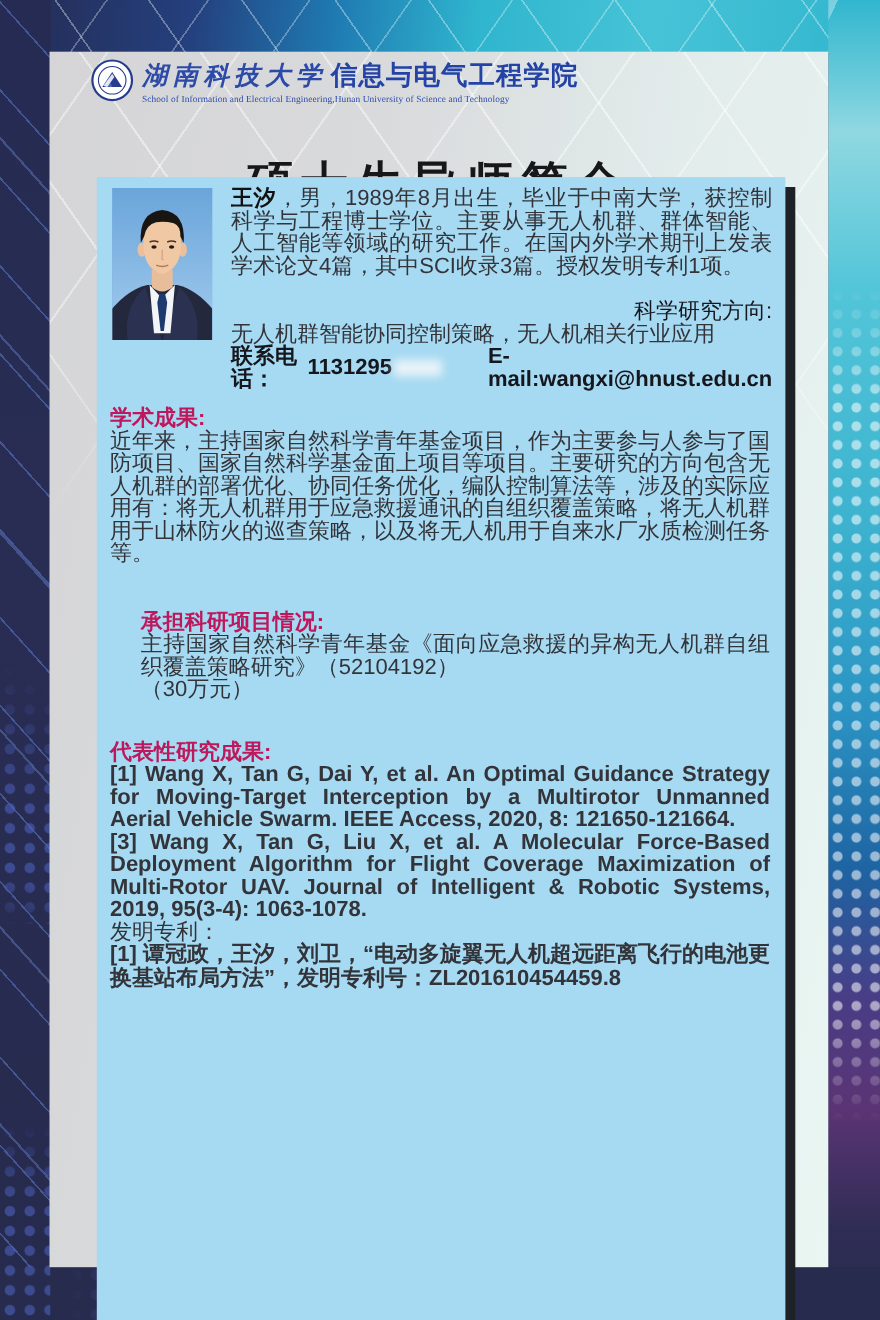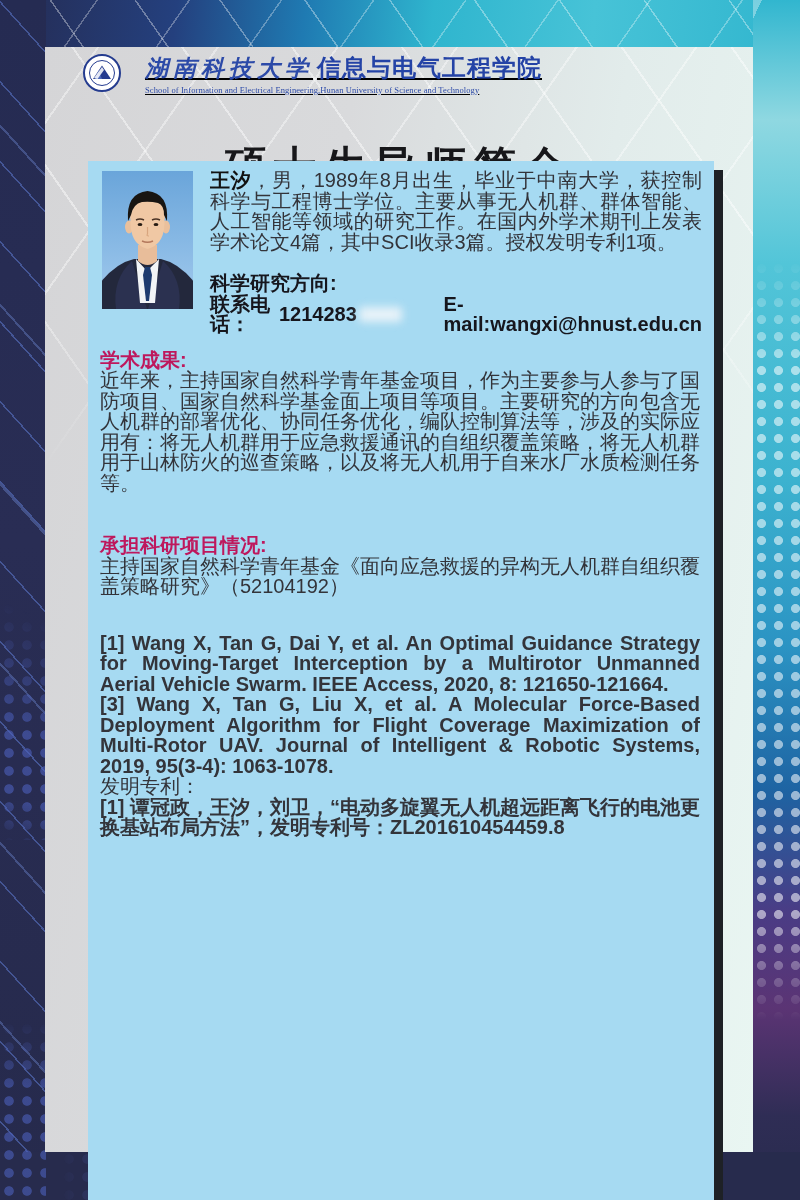--- a/index.html
+++ b/index.html
@@ -58,51 +58,51 @@
     background-image:radial-gradient(circle,rgba(255,255,255,.5) 34%,transparent 41%);
     background-size:18px 18px;
     -webkit-mask-image:linear-gradient(0deg,#000 30%,transparent 100%);
     mask-image:linear-gradient(0deg,#000 30%,transparent 100%);}
 
   
   .hdr{position:absolute;left:38px;top:5px;display:flex;align-items:flex-start;}
   .logo{width:34px;height:34px;border-radius:50%;border:2px solid #253c8f;background:#fff;
     display:flex;align-items:center;justify-content:center;flex:0 0 auto;margin-top:2px;}
   .logo svg{display:block;}
-  .hdr-text{margin-left:24px;text-decoration:underline;}
+  .hdr-text{margin-left:8px;}
   .hdr-line1{display:flex;align-items:baseline;white-space:nowrap;}
   .uni-name{font-family:"DejaVu Serif","Liberation Serif",serif;font-style:italic;font-weight:700;
     font-size:23px;letter-spacing:5px;color:#2c4aa8;}
   .school-name{font-weight:700;font-size:24px;letter-spacing:1px;color:#2443a6;margin-left:4px;}
   .hdr-line2{font-family:"Liberation Serif","DejaVu Serif",serif;font-size:8.5px;color:#2c4aa8;margin-top:1px;letter-spacing:.1px;}
 
   .main-title{position:absolute;left:0;top:92px;width:708px;text-align:center;
     font-family:"DejaVu Serif","Liberation Serif",serif;font-weight:900;font-size:42px;
     letter-spacing:8px;color:#17171a;}
 
   
   .panel{position:absolute;left:43px;top:114px;width:626px;height:1172px;background:#a6daf2;
     box-shadow:9px 9px 0 0 #1e2126;box-sizing:border-box;padding:9px 12px 0 10px;
     color:#33343a;font-size:20px;line-height:20.5px;}
   .profile-row{display:flex;}
   .photo{flex:0 0 auto;width:91px;height:138px;margin:1px 0 0 4px;background:linear-gradient(180deg,#6ea9dc,#9fc8ec);overflow:hidden;}
   .profile-text{margin-left:17px;width:492px;}
   .bio{text-align:justify;}
   b.name{color:#111;}
-  .sub-head{font-weight:700;color:#16161d;margin-top:21px;}
+  .sub-head{font-weight:400;color:#16161d;margin-top:21px;text-align:right;}
   .contact-line{font-weight:700;color:#16161d;display:flex;align-items:center;}
   .blur-box{display:inline-block;width:62px;height:15px;margin-left:2px;border-radius:3px;
     background:rgba(235,243,249,.95);filter:blur(4px);}
   .email{margin-left:42px;}
 
   .section{padding:0 2px 0 2px;}
   .sec-head{font-weight:700;color:#be185d;}
   .sec-body{text-align:justify;}
   .mt-achv{margin-top:15px;}
-  .mt-proj{margin-top:42px;}
+  .mt-proj{margin-top:42px;margin-left:28px;}
   .mt-pubs{margin-top:36px;}
   .ref{text-align:justify;font-weight:bold;}
 </style>
 </head>
 <body>
 
 <div class="poster">
 
   <div class="bg-top"></div>
   <div class="bg-left"></div>
@@ -172,40 +172,43 @@
             <path d="M50 49 Q54 47 58 49" stroke="#4a3426" stroke-width="1.4" fill="none"></path>
             <ellipse cx="38" cy="53.5" rx="2.4" ry="1.6" fill="#241a12"></ellipse>
             <ellipse cx="54" cy="53.5" rx="2.4" ry="1.6" fill="#241a12"></ellipse>
             <path d="M45.5 56 L45.5 63 Q44 65 47 65" stroke="#d8a57e" stroke-width="1.2" fill="none"></path>
             <path d="M40 70 Q45.5 72.5 51 70" stroke="#b3785c" stroke-width="1.4" fill="none"></path>
           </svg>
         </div>
         <div class="profile-text">
           <div class="bio"><b class="name">王汐</b><span>，男，1989年8月出生，毕业于中南大学，获控制科学与工程博士学位。主要从事无人机群、群体智能、人工智能等领域的研究工作。在国内外学术期刊上发表学术论文4篇，其中SCI收录3篇。授权发明专利1项。</span></div>
           <div class="sub-head">科学研究方向:</div>
+          <div>无人机群智能协同控制策略，无人机相关行业应用</div>
           <div class="contact-line">
             <span>联系电话：</span>
-              <span>1214283</span>
+              <span>1131295</span>
               <span class="blur-box"></span>
               <span class="email">E-mail:wangxi@hnust.edu.cn</span>
           </div>
         </div>
       </div>
 
       <div class="section mt-achv">
         <div class="sec-head">学术成果:</div>
         <div class="sec-body">近年来，主持国家自然科学青年基金项目，作为主要参与人参与了国防项目、国家自然科学基金面上项目等项目。主要研究的方向包含无人机群的部署优化、协同任务优化，编队控制算法等，涉及的实际应用有：将无人机群用于应急救援通讯的自组织覆盖策略，将无人机群用于山林防火的巡查策略，以及将无人机用于自来水厂水质检测任务等。</div>
       </div>
 
       <div class="section mt-proj">
         <div class="sec-head">承担科研项目情况:</div>
         <div class="sec-body">主持国家自然科学青年基金《面向应急救援的异构无人机群自组织覆盖策略研究》（52104192）</div>
+        <div class="sec-body">（30万元）</div>
       </div>
 
       <div class="section mt-pubs">
+        <div class="sec-head">代表性研究成果:</div>
         <div class="ref">[1] Wang X, Tan G, Dai Y, et al. An Optimal Guidance Strategy for Moving-Target Interception by a Multirotor Unmanned Aerial Vehicle Swarm. IEEE Access, 2020, 8: 121650-121664.</div>
         <div class="ref">[3] Wang X, Tan G, Liu X, et al. A Molecular Force-Based Deployment Algorithm for Flight Coverage Maximization of Multi-Rotor UAV. Journal of Intelligent &amp; Robotic Systems, 2019, 95(3-4): 1063-1078.</div>
         <div>发明专利：</div>
         <div class="ref">[1]  谭冠政，王汐，刘卫，“电动多旋翼无人机超远距离飞行的电池更换基站布局方法”，发明专利号：ZL201610454459.8</div>
       </div>
 
     </div>
   </div>
 
 </div>

